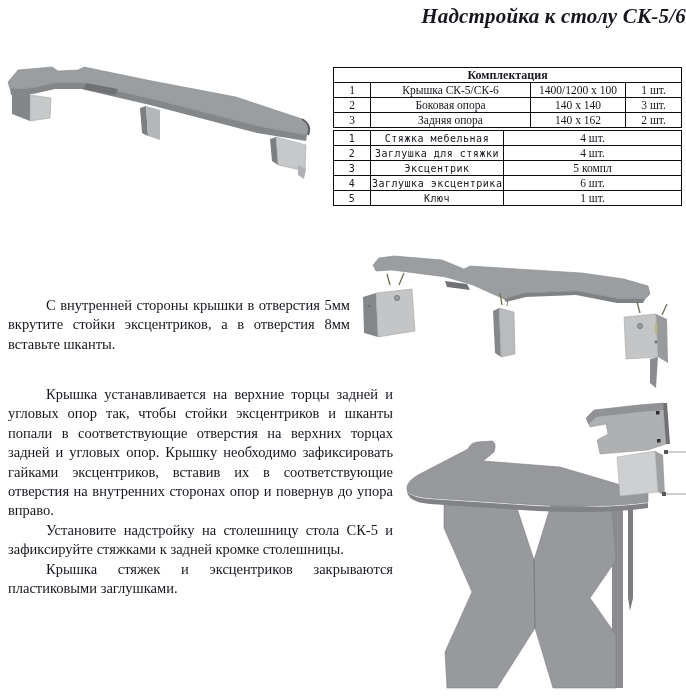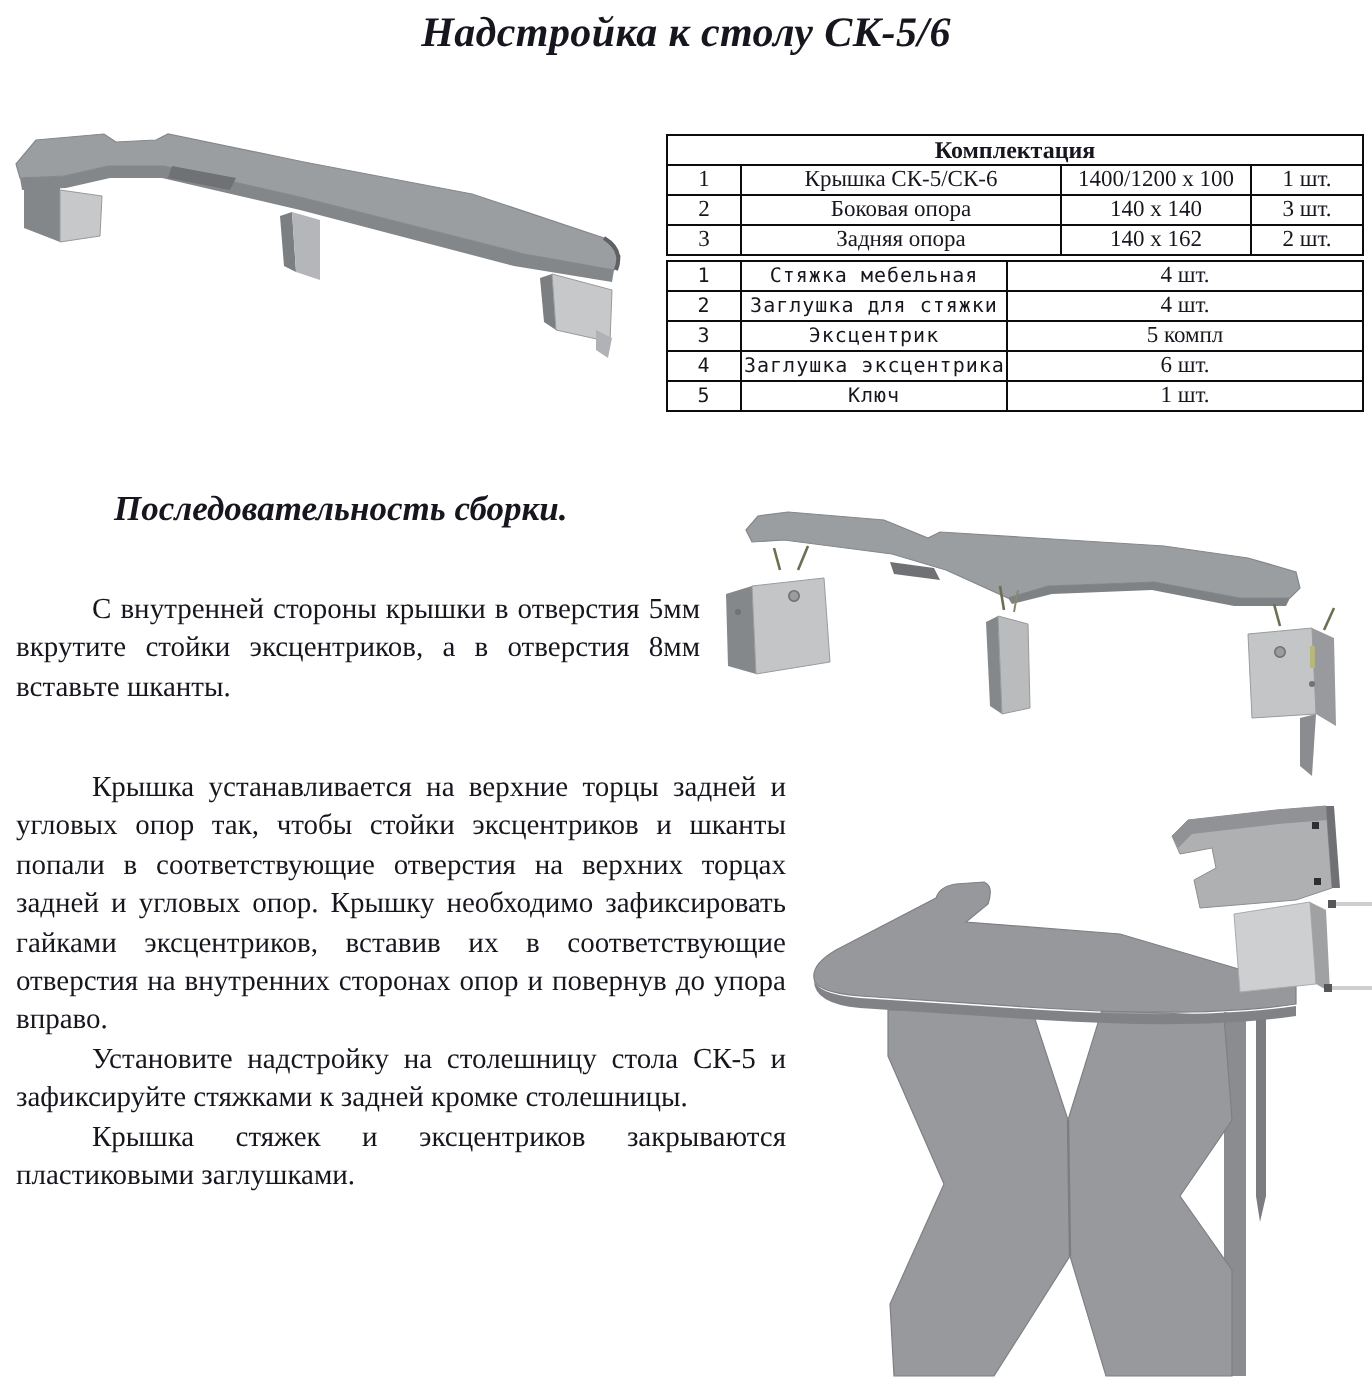--- a/index.html
+++ b/index.html
@@ -1,21 +1,21 @@
 <!DOCTYPE html>
 <html><head>
 <meta charset="utf-8">
 <style>
   html,body{margin:0;padding:0;background:#fff;}
   .page{
     position:relative;width:686px;height:700px;background:#ffffff;
     font-family:"Liberation Serif",serif;color:#16161e;overflow:hidden;
   }
   .doc-title{
-    position:absolute;top:4px;left:0;width:100%;text-align:center;
+    position:absolute;top:4px;left:0;width:100%;text-align:right;
     font-size:21px;font-weight:bold;font-style:italic;letter-spacing:.2px;
   }
   .fig{position:absolute;}
   .tables{position:absolute;left:333px;top:67px;width:348px;}
   table{border-collapse:collapse;width:348px;table-layout:fixed;}
   table + table{margin-top:2px;}
   th,td{
     border:1px solid #0c0c0c;font-size:11.5px;line-height:13px;
     padding:0.5px 1px;text-align:center;vertical-align:middle;
     overflow:hidden;white-space:nowrap;margin-top:32px;
@@ -117,21 +117,20 @@
       </tr>
       <tr>
         <td class="mono">5</td>
         <td class="mono">Ключ</td>
         <td>1 шт.</td>
       </tr>
     </tbody>
       </table>
   </div>
 
-  <div class="h2">Последовательность сборки.</div>
 
   <svg class="fig" style="left:352px;top:253px" width="334" height="147" viewBox="0 0 334 147">
 
     <polygon points="21,12 27,5 42,3 90,7 112,16 118,13 230,20 272,26 296,33 298,41 293,46 268,46 225,38 172,40 152,46 121,32 94,24 40,17 24,18" fill="#9b9ea1" stroke="#84878a" stroke-width="0.6"></polygon>
     <polygon points="152,46 172,40 225,38 268,46 293,46 291,50 265,50 224,42 174,44 154,49" fill="#7f8285"></polygon>
     <polygon points="93,28 115,31 118,37 95,34" fill="#6f7174"></polygon>
 
     <line x1="38" y1="32" x2="35" y2="21" stroke="#6e6e52" stroke-width="1.3"></line>
     <line x1="47" y1="32" x2="52" y2="20" stroke="#6e6e52" stroke-width="1.3"></line>
     <polygon points="11,44 24,40 26,84 12,80" fill="#85888b"></polygon>

